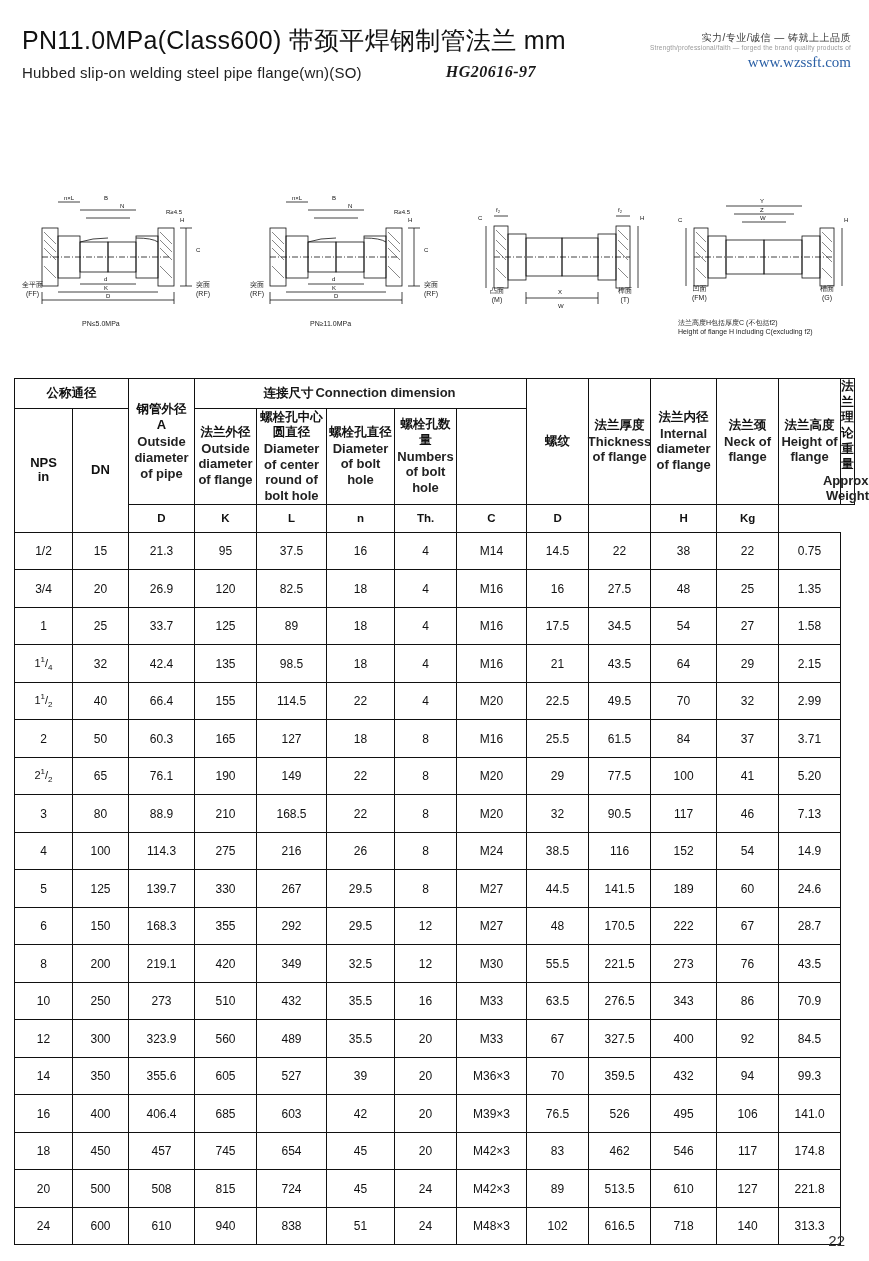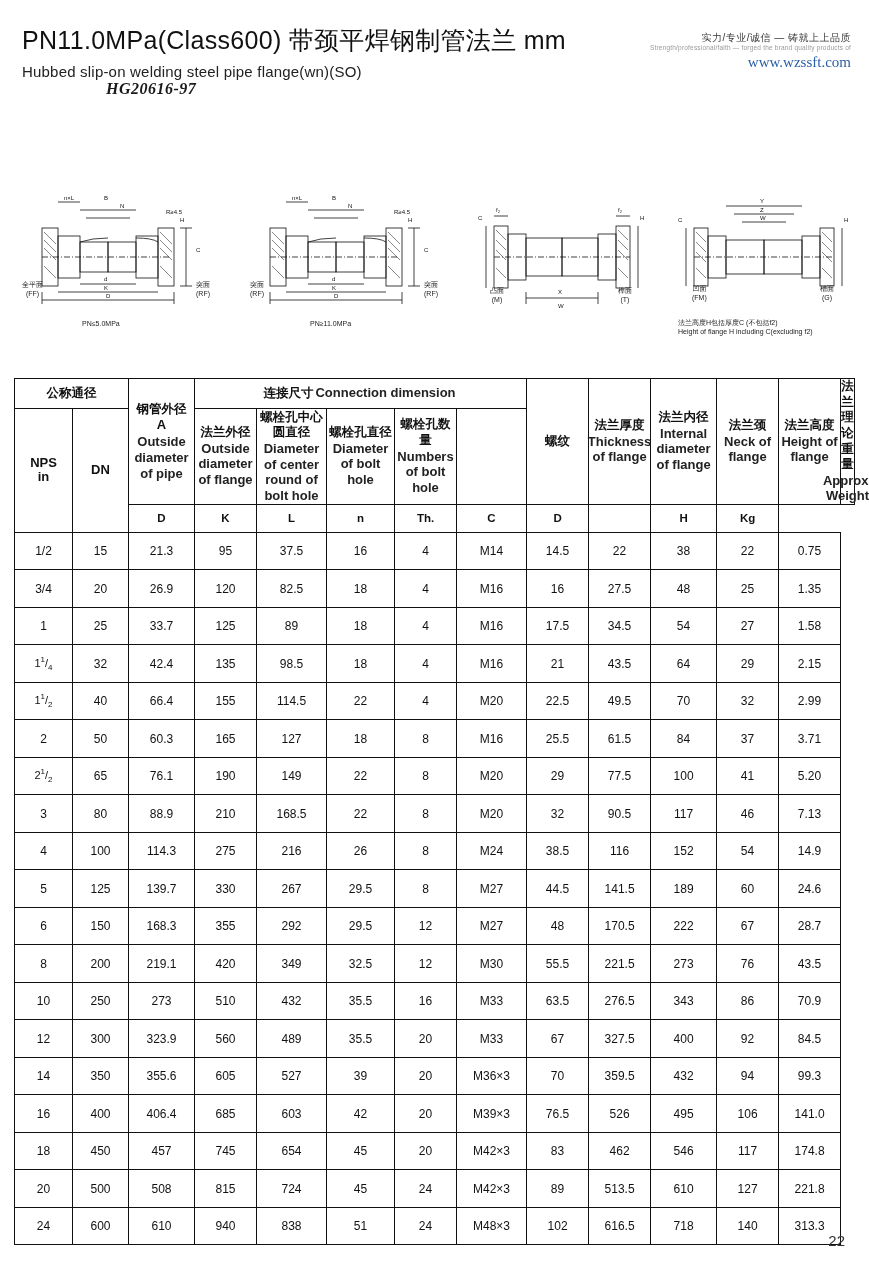--- a/index.html
+++ b/index.html
@@ -50,24 +50,23 @@
     right: 22px;
   }
   .title-main {
     font-size: 25px;
     letter-spacing: 0.3px;
     color: #111;
     white-space: nowrap;
   }
   .title-sub-row {
     display: flex;
-    align-items: flex-start;
+    align-items: flex-end;
     justify-content: flex-start;
     margin-top: 6px;
-    flex-direction: column;
   }
   .title-sub {
     font-size: 15px;
     color: #222;
     letter-spacing: 0.2px;
   }
   .title-std {
     font-size: 16px;
     font-style: italic;
     font-weight: bold;

